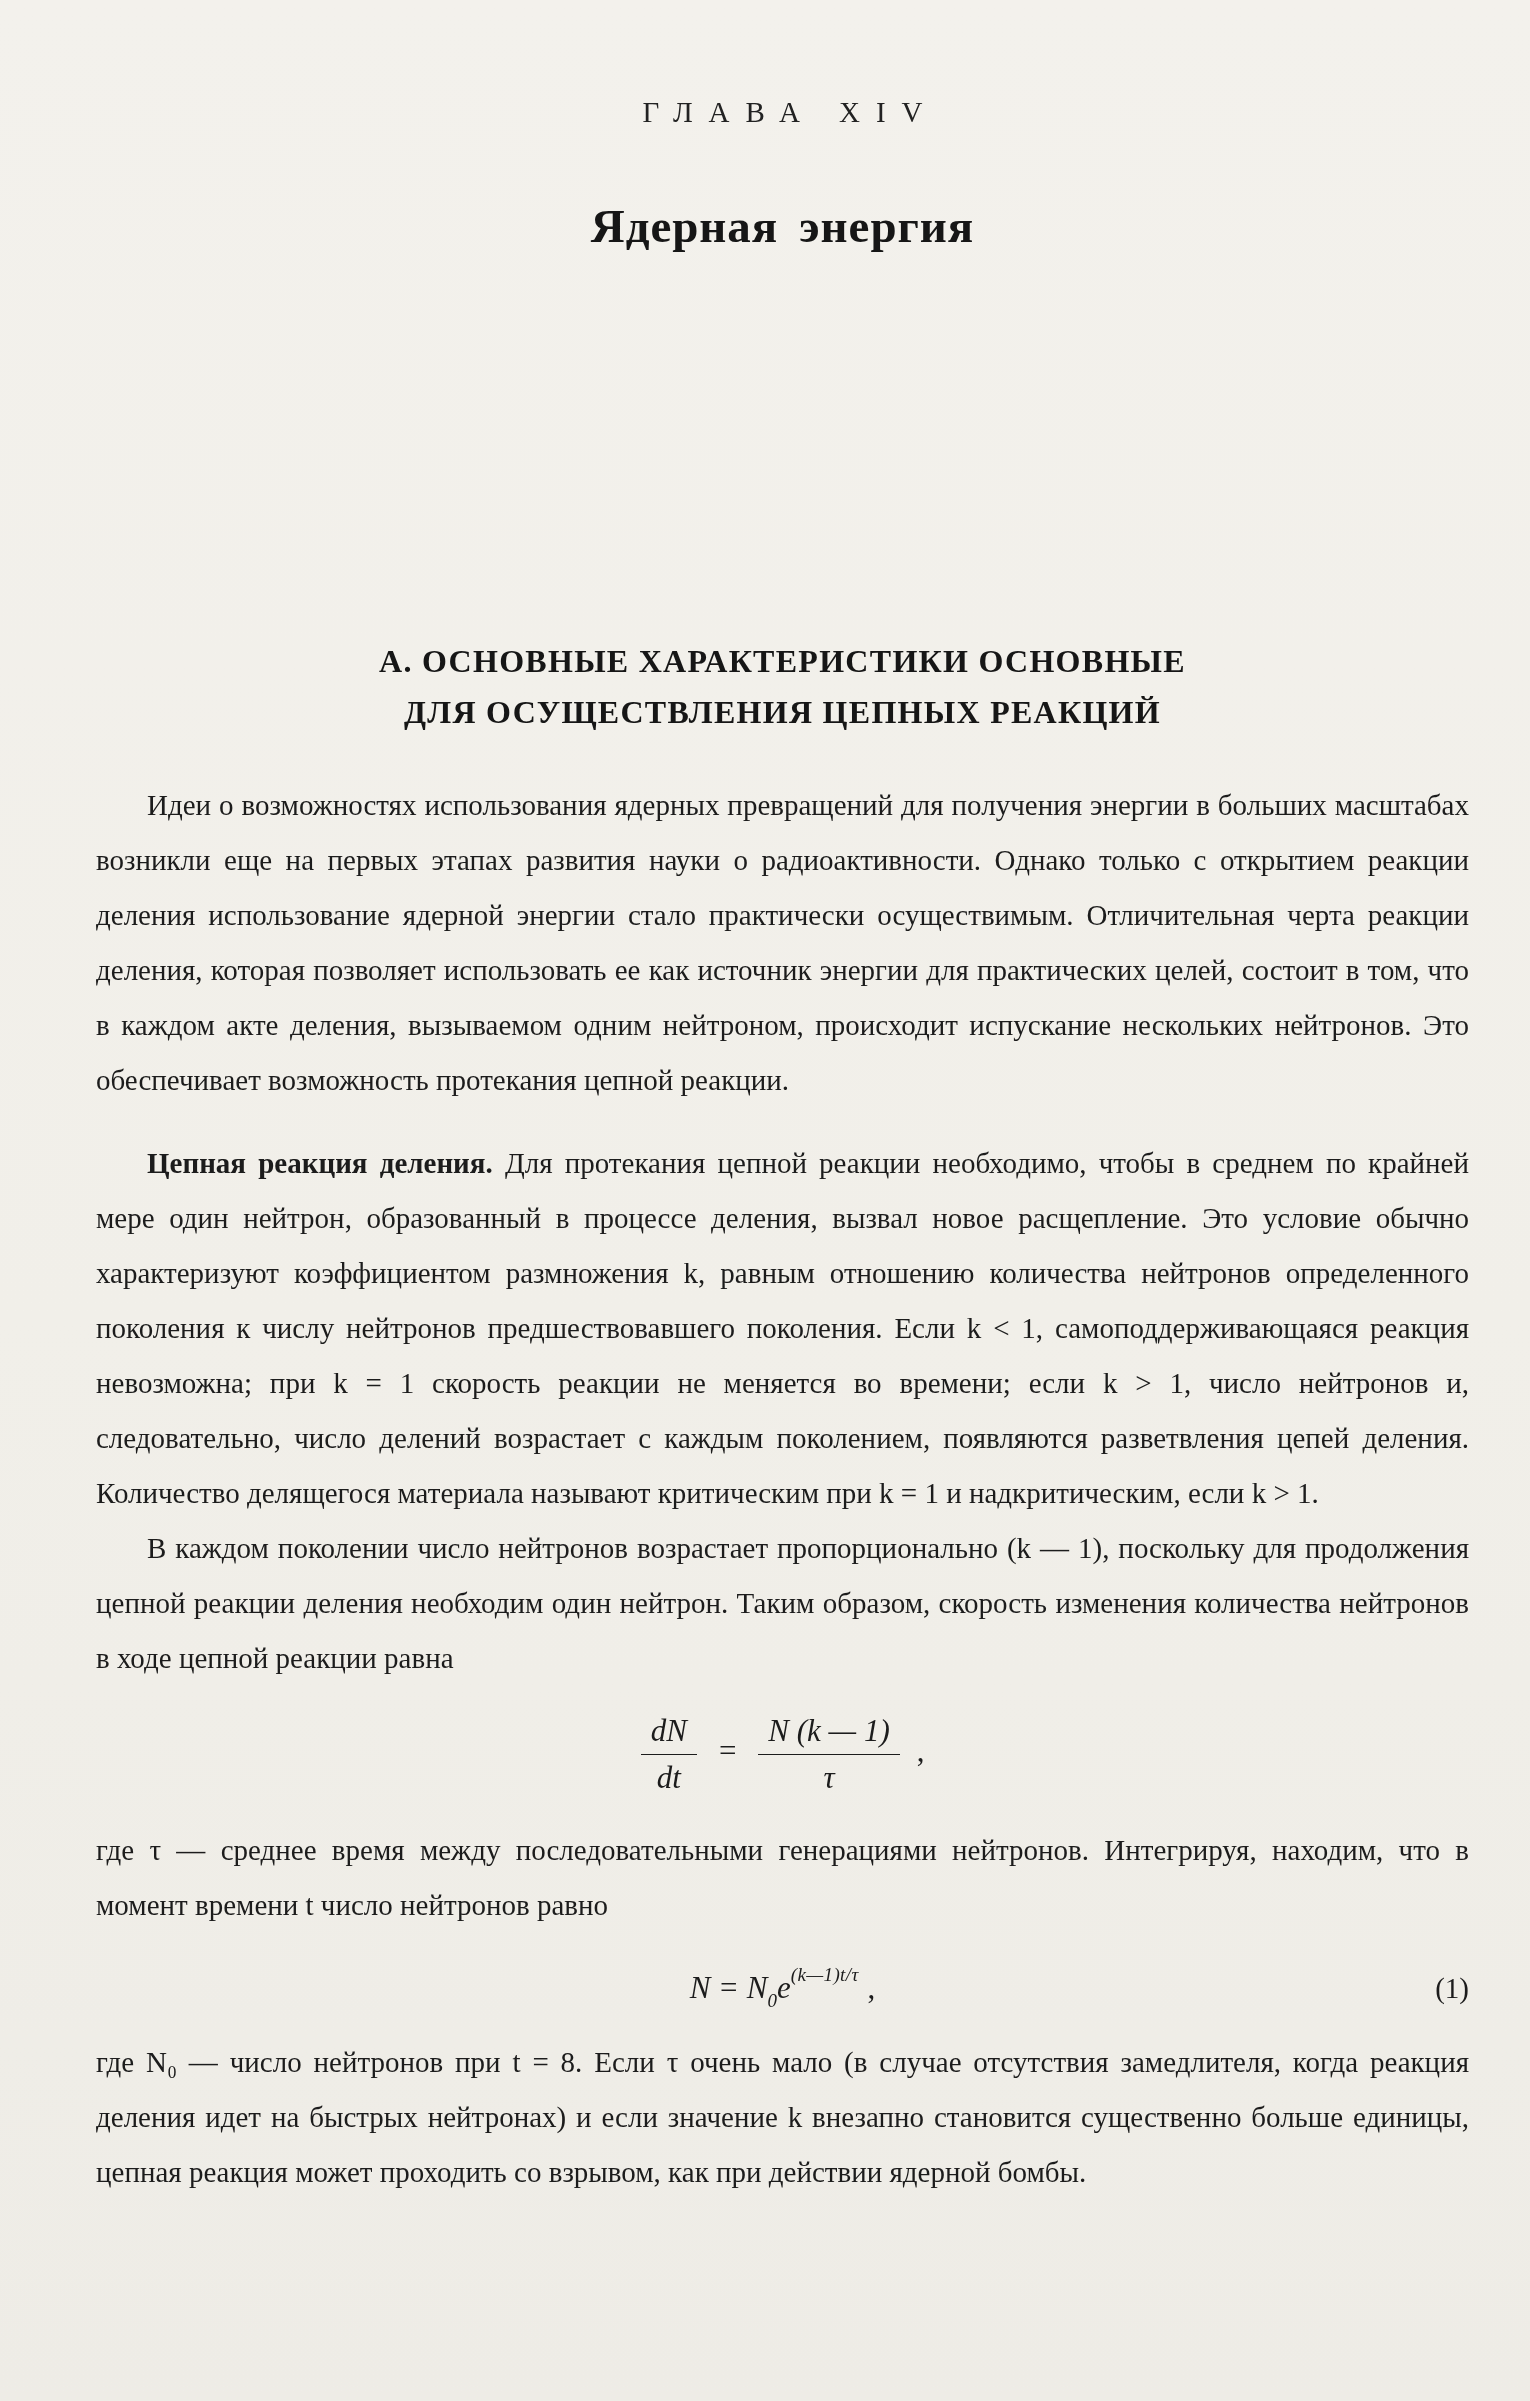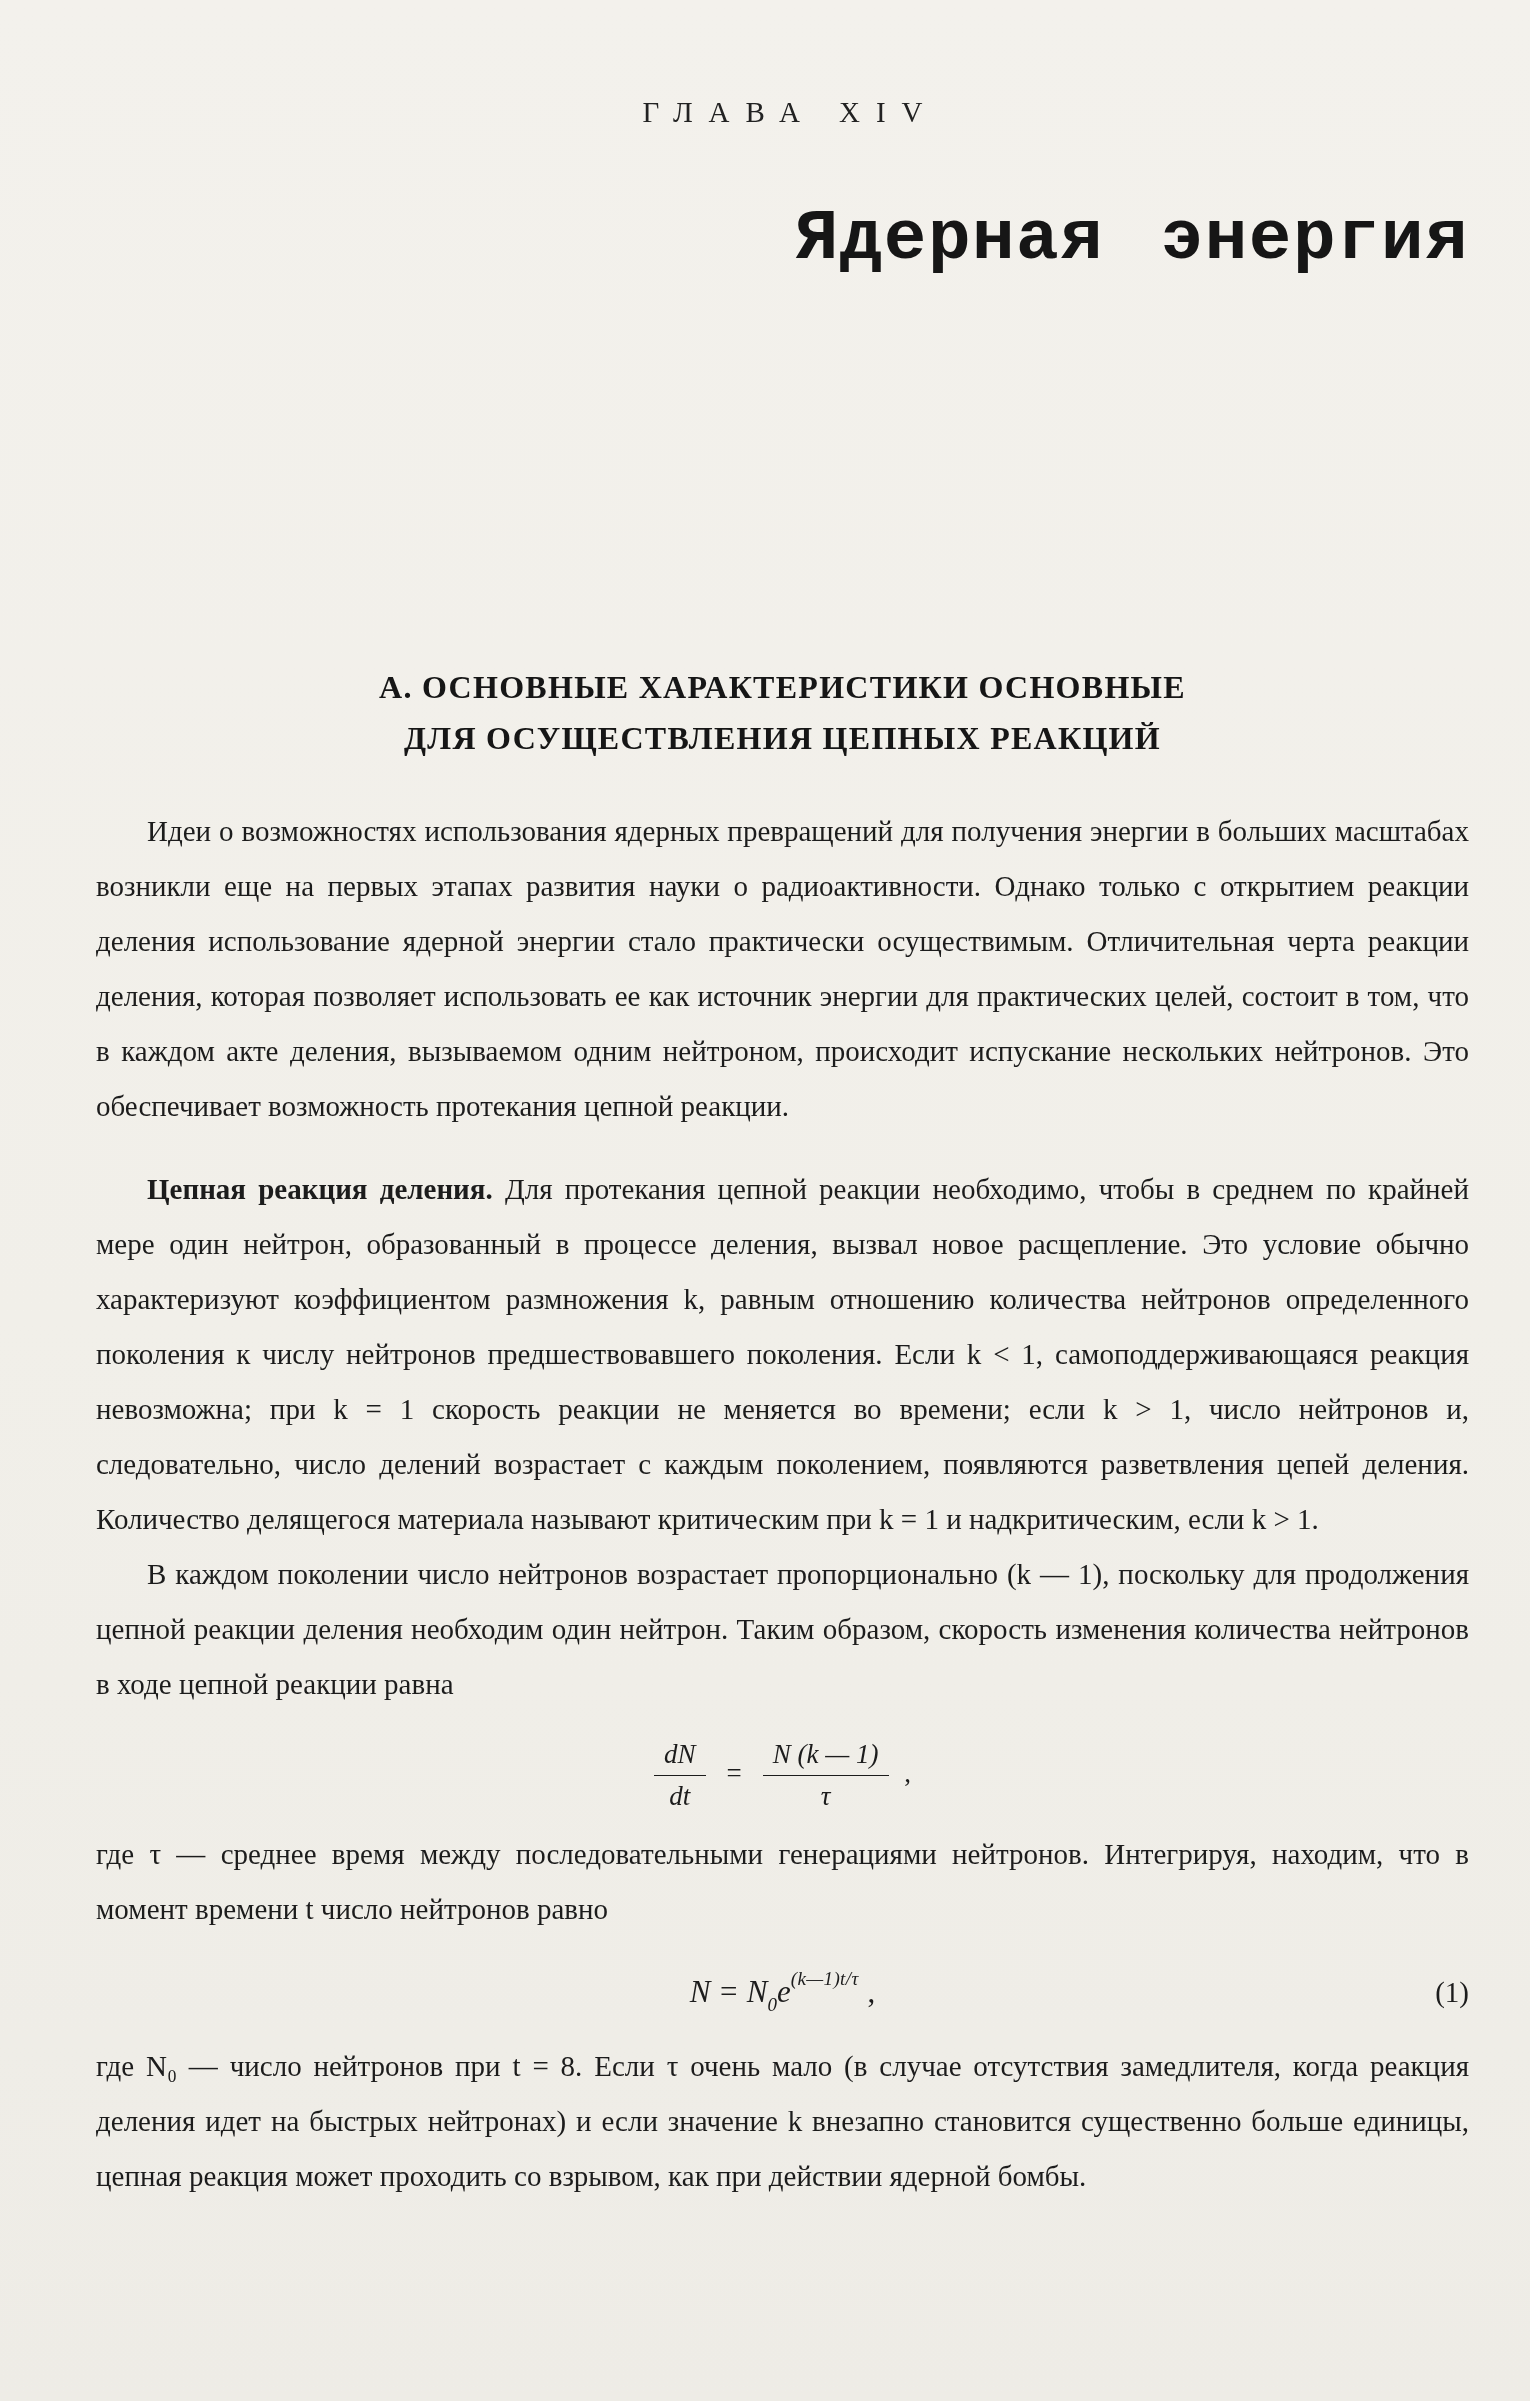--- a/index.html
+++ b/index.html
@@ -22,24 +22,24 @@
   .chapter-label {
     margin-top: 96px;
     text-align: center;
     font-size: 29px;
     letter-spacing: 0.55em;
     text-indent: 0.55em; 
     color: #222;
   }
   .chapter-title {
     margin: 70px 0 0 0;
-    text-align: right;
-    font-family: Liberation Mono, monospace;
+    text-align: center;
+    font-family: Liberation Serif, serif;
     font-weight: bold;
-    font-size: 71px;
+    font-size: 47px;
     letter-spacing: 0.02em;
     word-spacing: 0.18em;
     color: #161616;
   }
   .section-heading {
     margin: 383px 0 0 0;
     text-align: center;
     font-weight: bold;
     font-size: 32px;
     line-height: 51px;
@@ -51,23 +51,23 @@
     font-size: 29px;
     line-height: 55px;
     text-align: justify;
     color: #1c1c1c;
   }
   .indent { text-indent: 51px; }
   .space-above { margin-top: 40px; }
   .small-space-above { margin-top: 28px; }
   .lead { font-weight: bold; }
   .formula {
-    margin: 27px 0 15px 0;
+    margin: 27px 0 28px 0;
     text-align: center;
-    font-size: 27px;
+    font-size: 31px;
     font-style: italic;
     color: #1c1c1c;
   }
   .frac {
     display: inline-block;
     vertical-align: middle;
     text-align: center;
     line-height: 1.15;
   }
   .frac .num {

